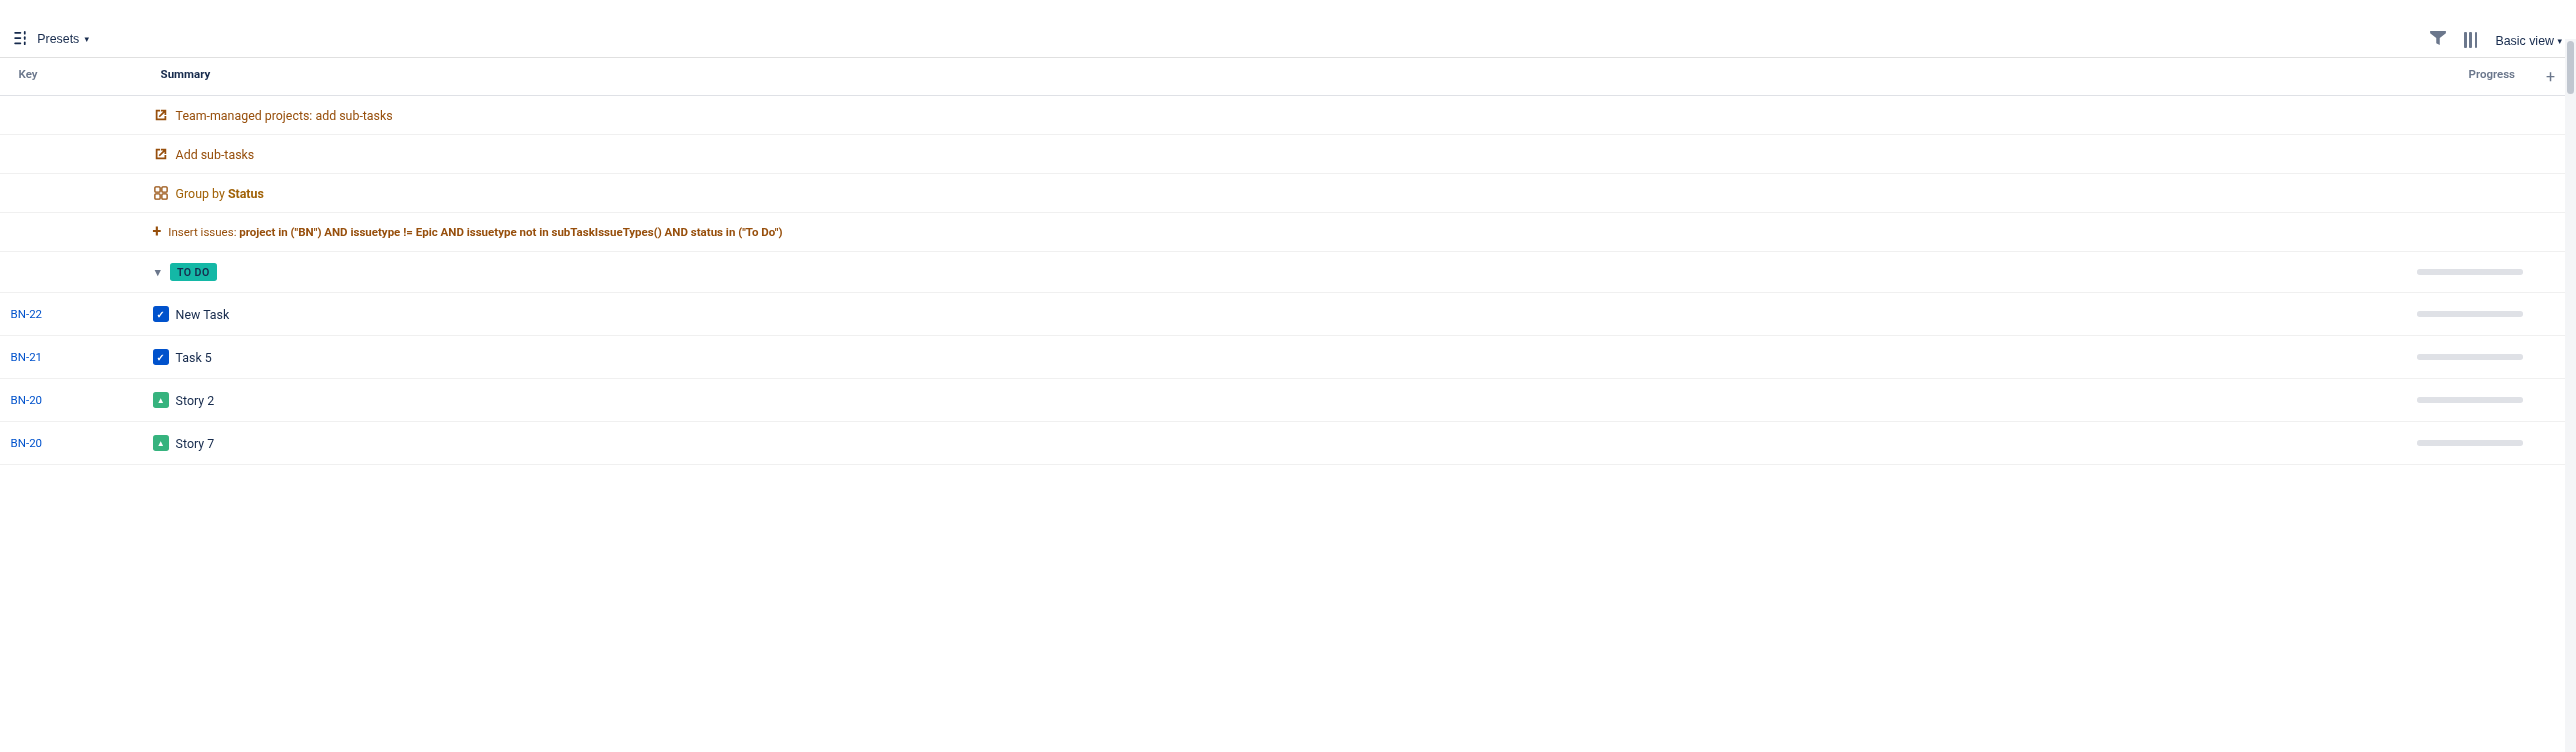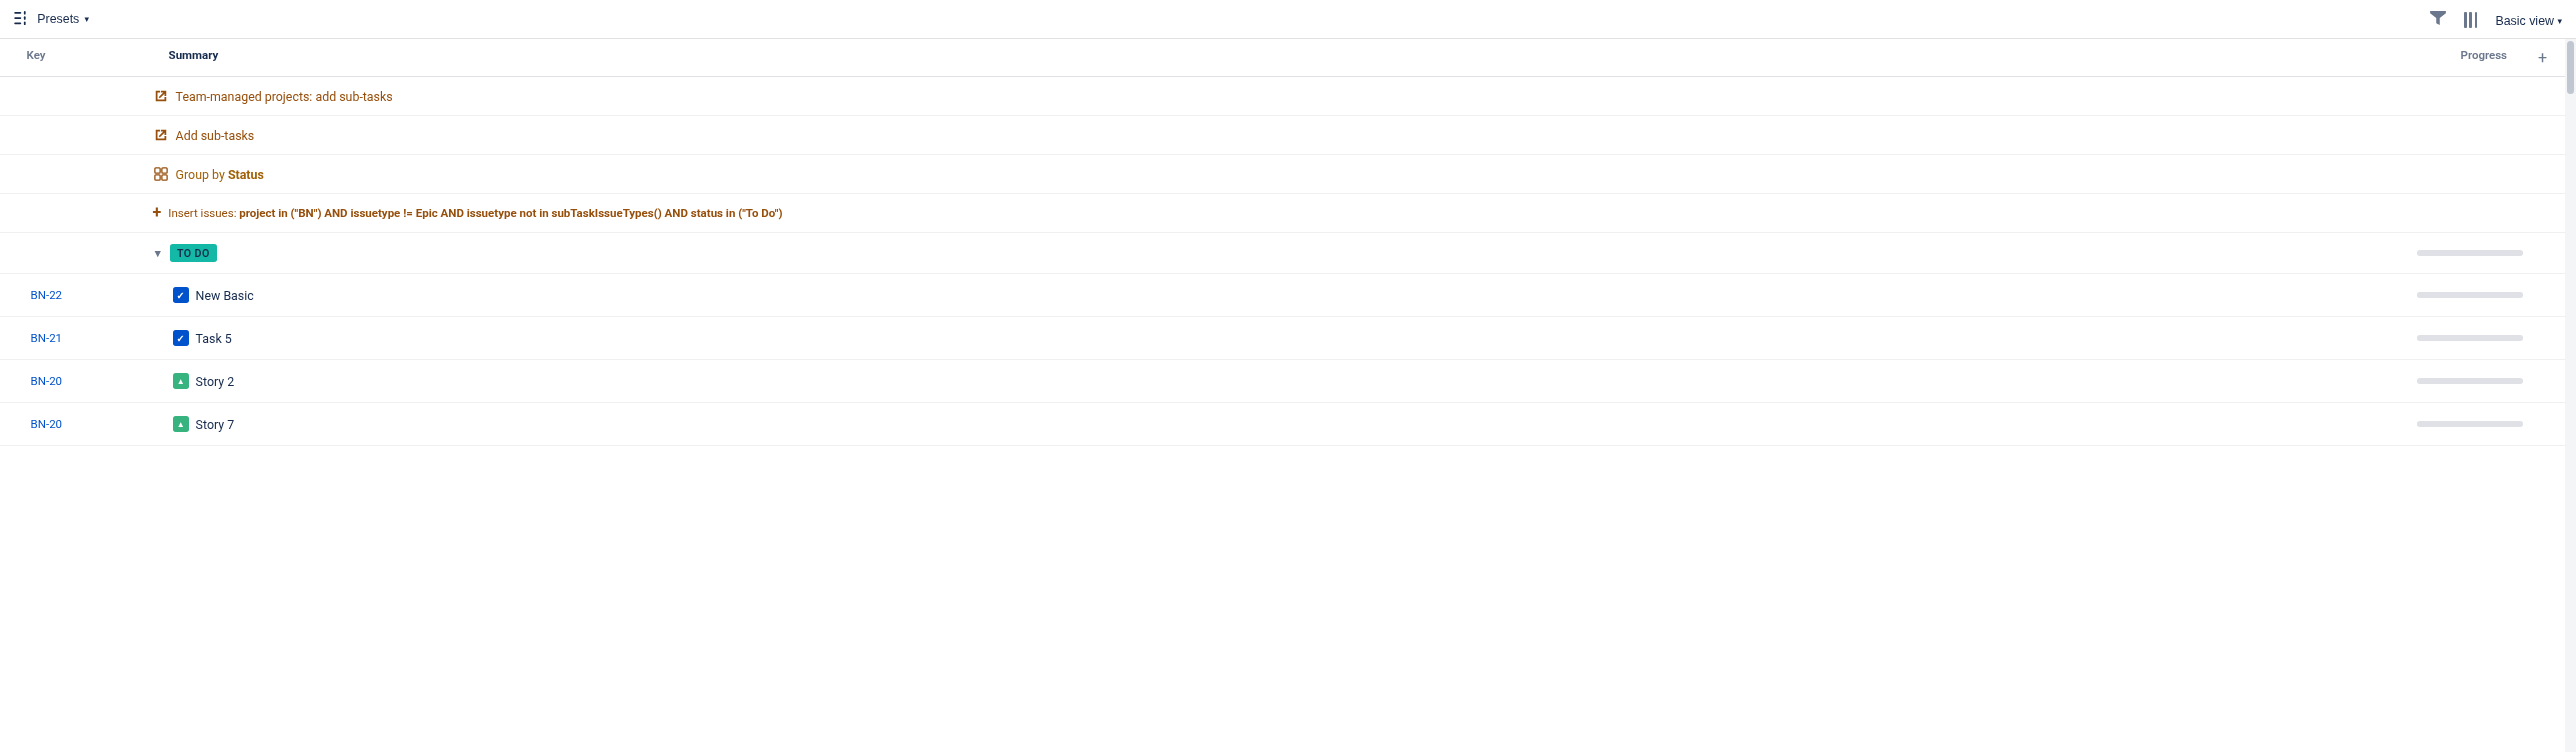--- a/index.html
+++ b/index.html
@@ -8,23 +8,24 @@
       font-size: 12.4px;
       background: #fff;
       color: #172b4d;
       overflow: hidden;
     }
 
     .toolbar {
       display: flex;
       align-items: center;
       justify-content: space-between;
-      padding: 10px 14px;
+      padding: 18px 14px;
       border-bottom: 0.9px solid #e0e0e0;
-      height: 39px;
+      height: 22px;
+      margin-top: 21px;
     }
 
     .toolbar-left {
       display: flex;
       align-items: center;
       gap: 5.3px;
     }
 
     .toolbar-right {
       display: flex;
@@ -59,21 +60,21 @@
       width: 100%;
       position: relative;
       overflow-y: auto;
       height: calc(100vh - 39px);
     }
 
     .table-header {
       display: grid;
       grid-template-columns: 142px 1fr 177px 35px;
       border-bottom: 1.8px solid #dfe1e6;
-      padding: 9px 16px;
+      padding: 9px 8px;
     }
 
     .col-header {
       font-size: 11.5px;
       color: #6b778c;
       font-weight: 600;
       padding: 0 10.6px;
     }
 
     .col-header.summary {
@@ -94,21 +95,20 @@
       color: #6b778c;
       font-size: 16px;
     }
 
     .table-row {
       display: grid;
       grid-template-columns: 142px 1fr 177px 35px;
       border-bottom: 0.9px solid #f0f0f0;
       min-height: 43px;
       align-items: center;
-      padding-left: 20px;
     }
 
     .row-key {
       padding: 0 10.6px;
       color: #0052cc;
       font-size: 11.5px;
       cursor: pointer;
     }
 
     .row-summary {
@@ -409,21 +409,21 @@
     <div class="group-progress">
       <div class="progress-bar-container"></div>
     </div>
     <div></div>
   </div>
 
   <div class="table-row">
     <div class="row-key">BN-22</div>
     <div class="row-summary">
       <span class="icon-task"></span>
-      <span class="summary-text" style="cursor:pointer;">New Basic</span>
+      <span class="summary-text" style="cursor:pointer;">New Task</span>
     </div>
     <div class="row-progress">
       <div class="progress-bar-container"></div>
     </div>
     <div></div>
   </div>
 
   <div class="table-row">
     <div class="row-key">BN-21</div>
     <div class="row-summary">

